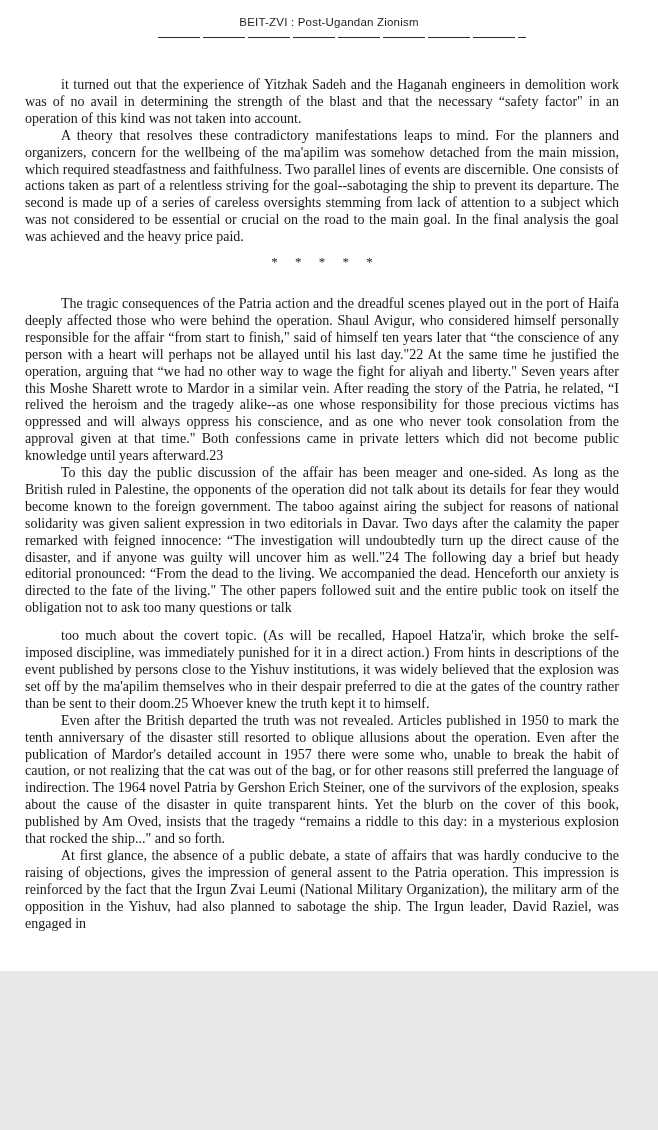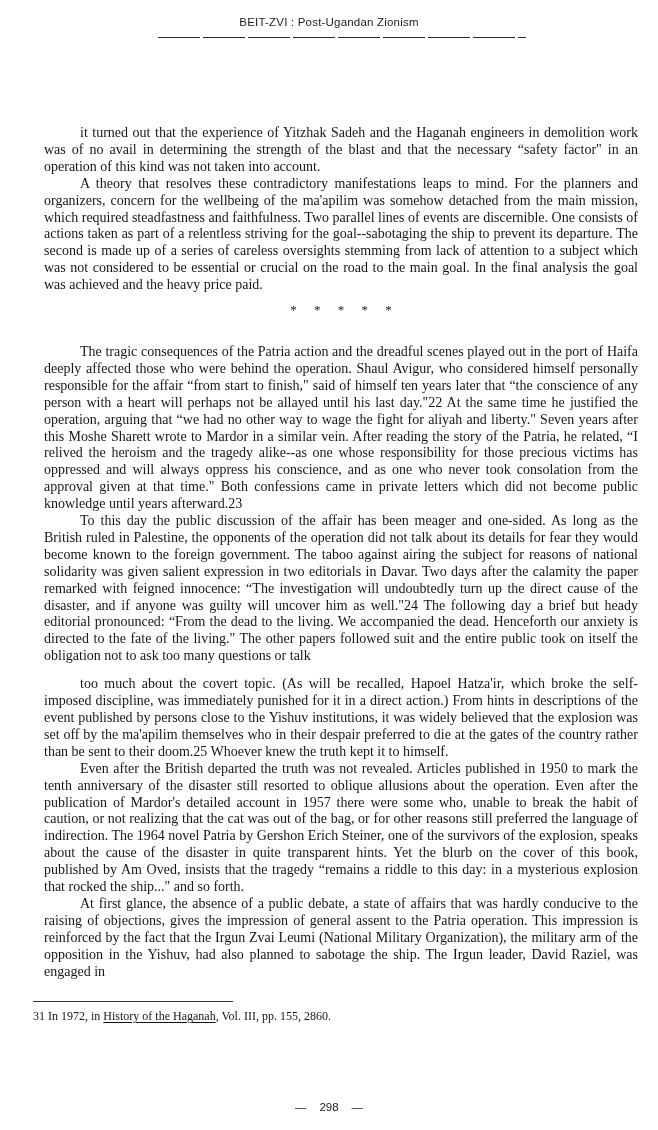--- a/index.html
+++ b/index.html
@@ -3,21 +3,21 @@
 <meta charset="utf-8">
 <style>
   html, body {
     margin: 0;
     padding: 0;
     background: #e8e8e8;
   }
   .page {
     position: relative;
     width: 658px;
-    height: 1130px;
+    height: 971px;
     margin: 0 auto;
     background: #ffffff;
     font-family: "Liberation Serif", serif;
     color: #161616;
     overflow: hidden;
   }
   .running-header {
     position: absolute;
     top: 16px;
     left: 0;
@@ -32,26 +32,25 @@
     position: absolute;
     top: 37px;
     left: 158px;
     width: 368px;
     height: 1px;
     background: repeating-linear-gradient(to right, #2a2a2a 0 42px, transparent 42px 45px);
   }
   .body-text {
     position: absolute;
     top: 77px;
-    left: 44px;
+    left: 25px;
     width: 594px;
     font-size: 14px;
     line-height: 16.9px;
     text-align: justify;
-    margin-top: 48px;
   }
   p.para {
     margin: 0;
     text-indent: 36px;
   }
   p.para.gap-before {
     margin-top: 11px;
   }
   .stars {
     text-align: center;

